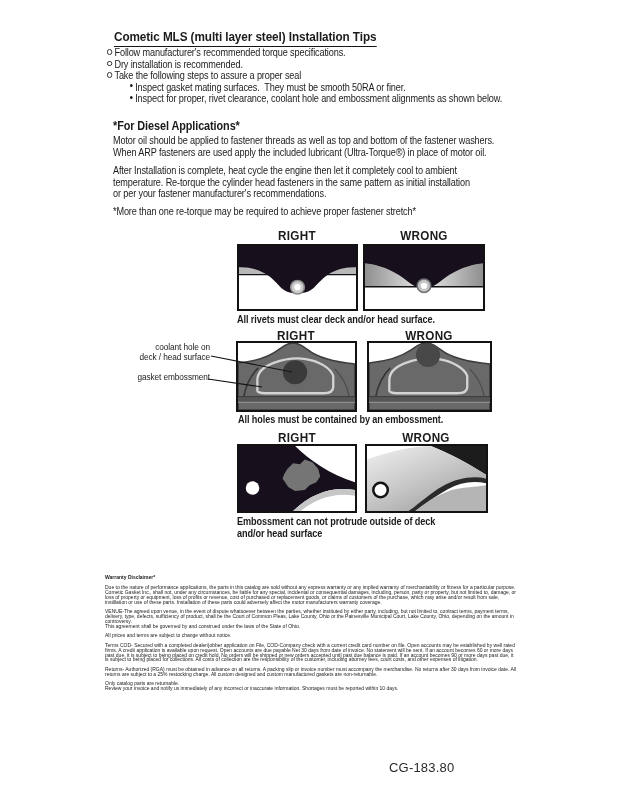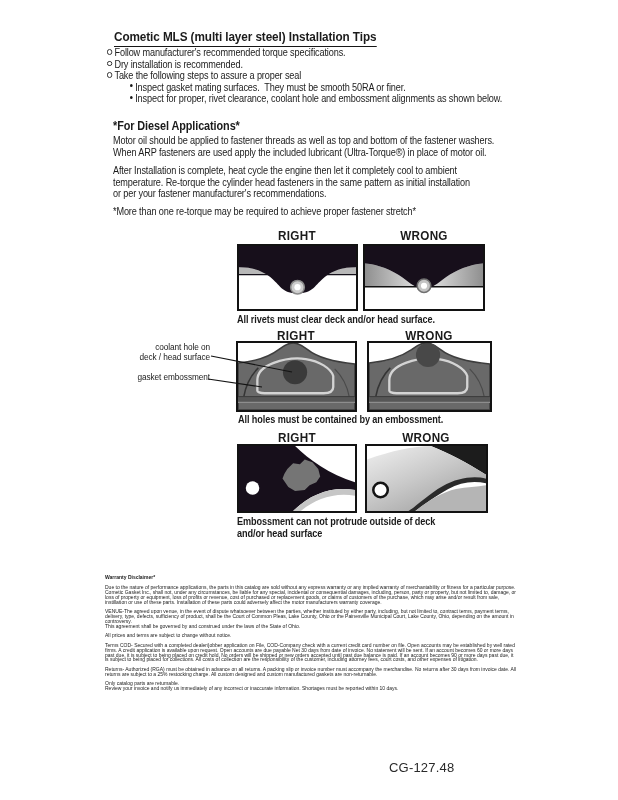--- a/index.html
+++ b/index.html
@@ -184,15 +184,15 @@
     <p>Due to the nature of performance applications, the parts in this catalog are sold without any express warranty or any implied warranty of merchantability or fitness for a particular purpose.  Cometic Gasket Inc., shall not, under any circumstances, be liable for any special, incidental or consequential damages, including, person, party or property, but not limited to, damage, or loss of property or equipment, loss of profits or revenue, cost of purchased or replacement goods, or claims of customers of the purchase, which may arise and/or result from sale, instillation or use of these parts.  Installation of these parts could adversely affect the motor manufacturers warranty coverage.</p>
     <p>VENUE-The agreed upon venue, in the event of dispute whatsoever between the parties, whether instituted by either party, including, but not limited to, contract terms, payment terms, delivery, type, defects, sufficiency of product, shall be the Court of Common Pleas, Lake County, Ohio or the Painesville Municipal Court, Lake County, Ohio, depending on the amount in controversy.
 This agreement shall be governed by and construed under the laws of the State of Ohio.</p>
     <p>All prices and terms are subject to change without notice.</p>
     <p>Terms COD- Secured with a completed dealer/jobber application on File, COD-Company check with a current credit card number on file.  Open accounts may be established by well rated firms.  A credit application is available upon request.  Open accounts are due payable Net 30 days from date of invoice.  No statement will be sent.  If an account becomes 60 or more days past due, it is subject to being placed on credit hold.  No orders will be shipped or new orders accepted until past due balance is paid.  If an account becomes 90 or more days past due, it is subject to being placed for collections.  All costs of collection are the responsibility of the customer, including attorney fees, court costs, and other expenses of litigation.</p>
     <p>Returns- Authorized (RGA) must be obtained in advance on all returns.  A packing slip or invoice number must accompany the merchandise.  No returns after 30 days from invoice date.  All returns are subject to a 25% restocking charge.  All custom designed and custom manufactured gaskets are non-returnable.</p>
     <p>Only catalog parts are returnable.
 Review your invoice and notify us immediately of any incorrect or inaccurate information.  Shortages must be reported within 10 days.</p>
   </div>
 
-  <div class="abs footer-code" style="left:389px;top:760px;">CG-127.48</div>
+  <div class="abs footer-code" style="left:389px;top:760px;">CG-183.80</div>
 
 </div>
 
 </body></html>

